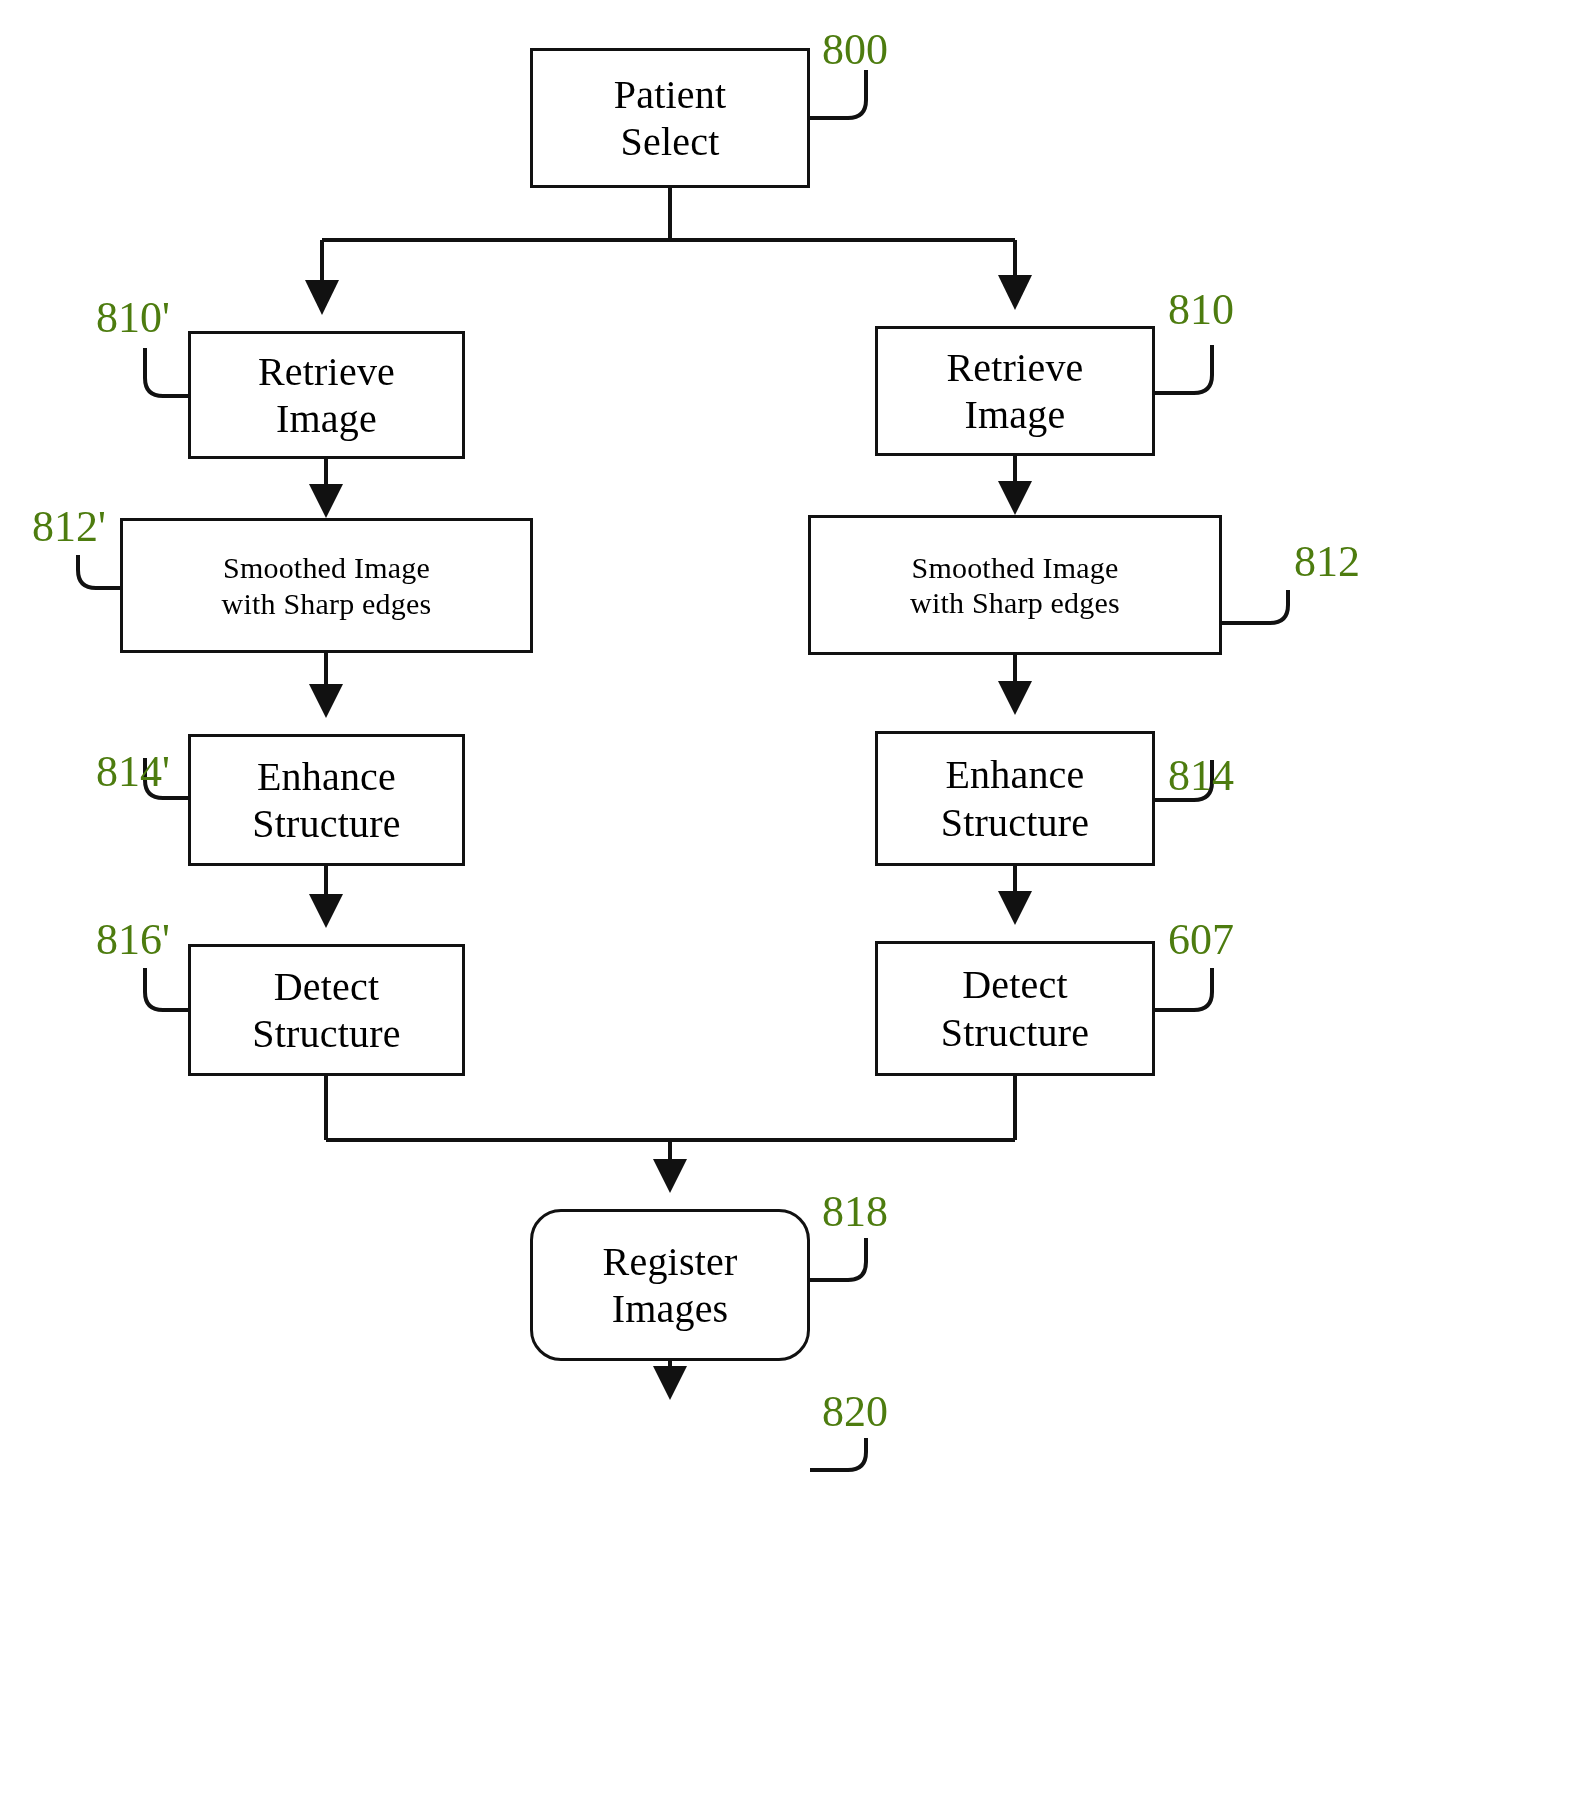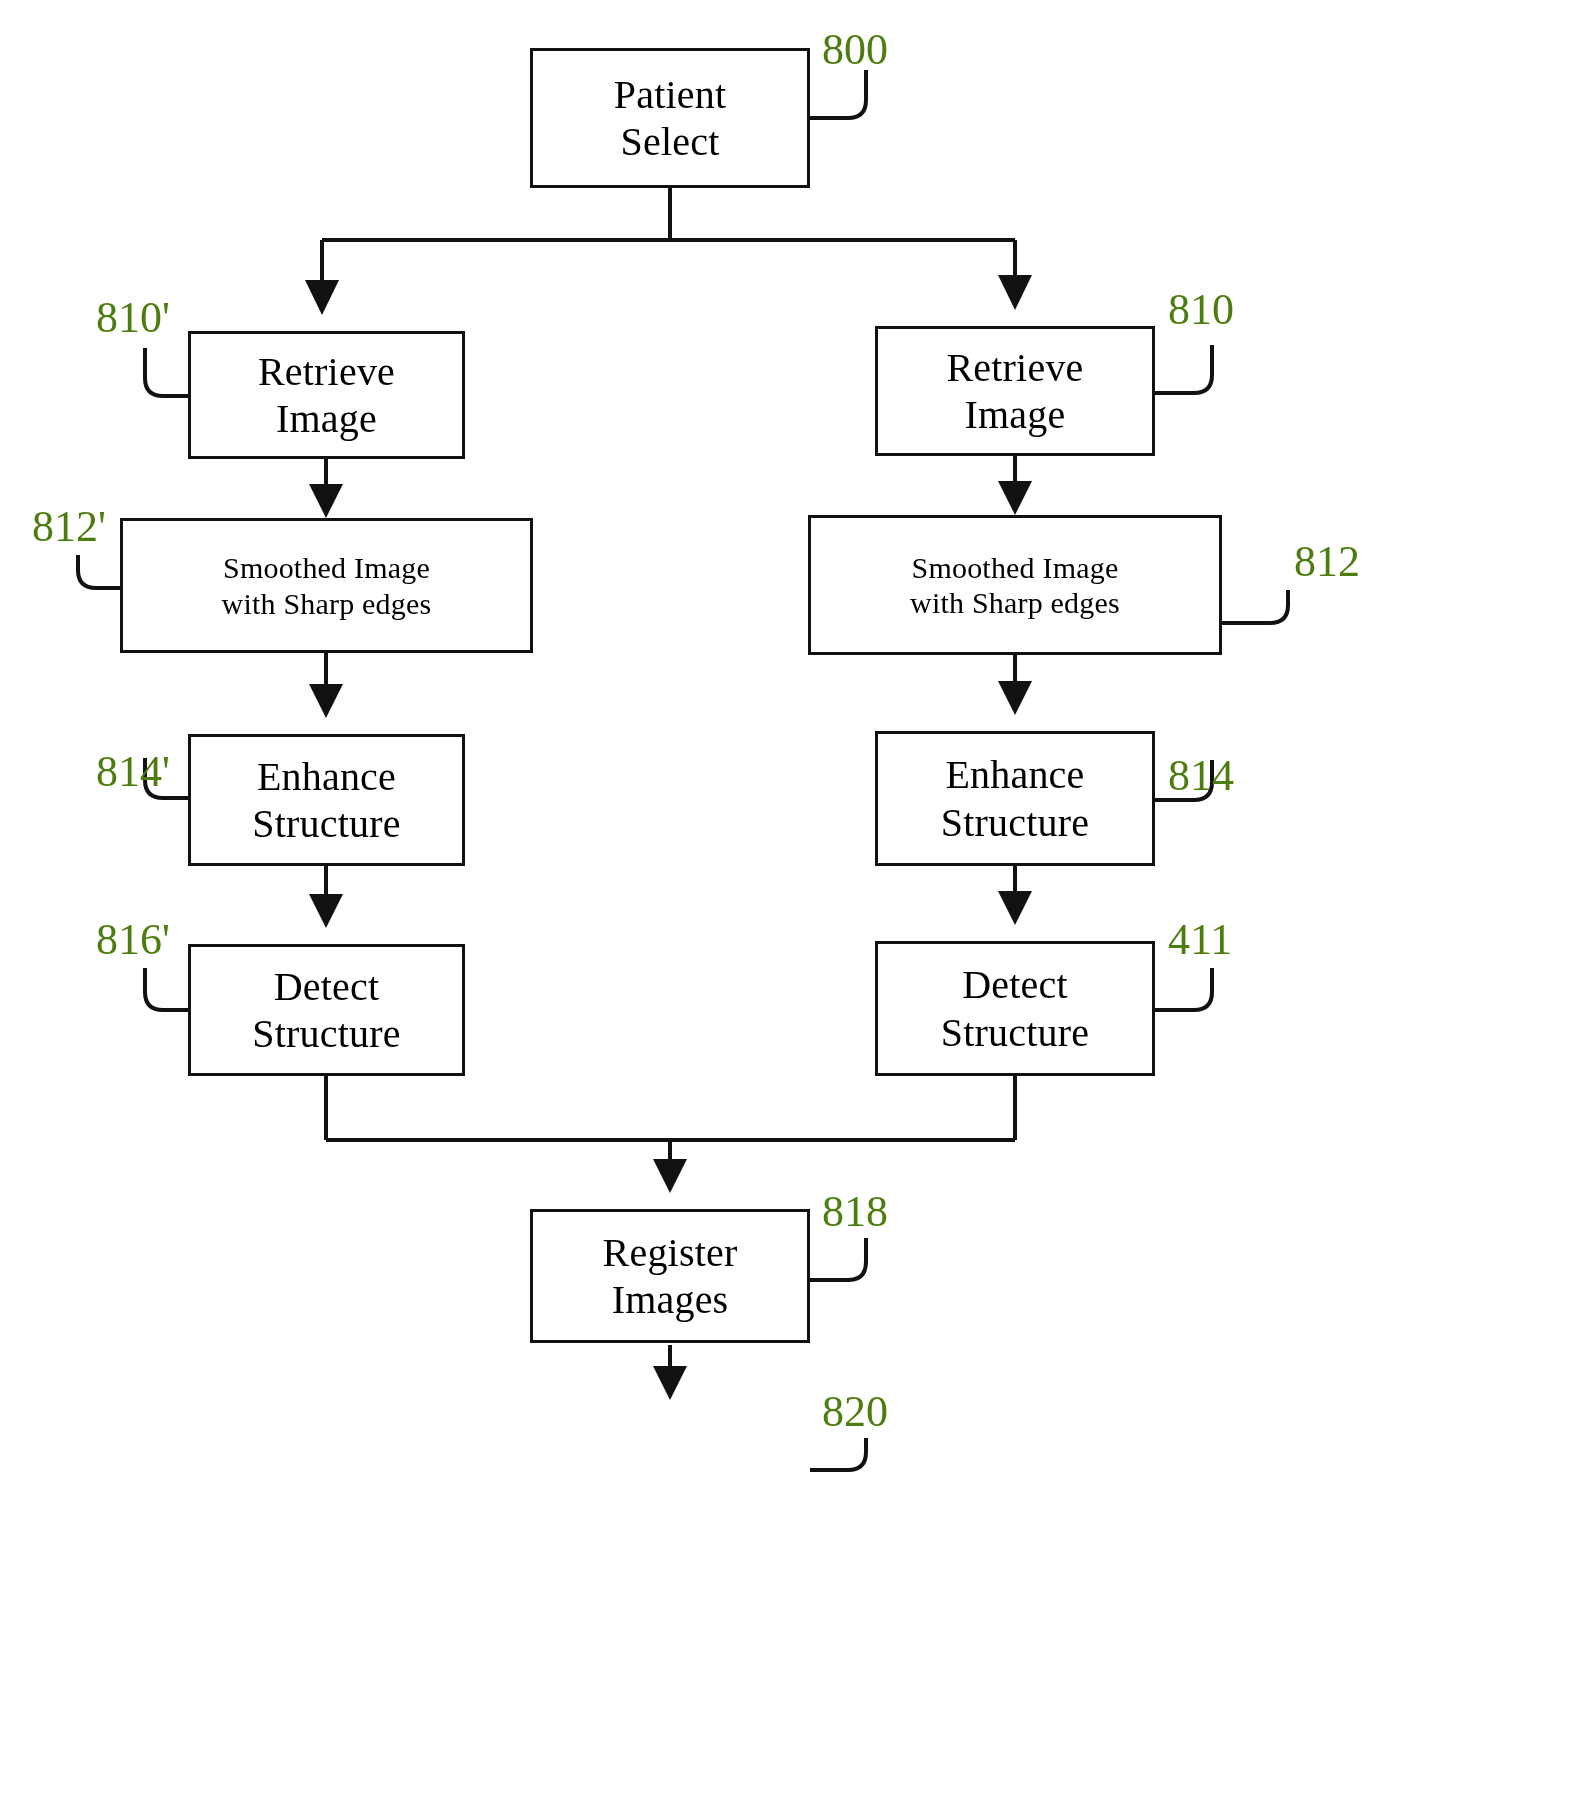--- a/index.html
+++ b/index.html
@@ -165,31 +165,31 @@
   <div class="node fs-lg" style="left:188px; top:928px; width:277px; height:132px;">
     <span class="ln">Detect</span>
     <span class="ln">Structure</span>
   </div>
 
   <div class="node fs-lg" style="left:875px; top:925px; width:280px; height:135px;">
     <span class="ln">Detect</span>
     <span class="ln">Structure</span>
   </div>
 
-  <div class="node fs-lg" style="left:530px; top:1193px; width:280px; height:134px;">
+  <div class="node fs-lg" style="left:530px; top:1193px; width:280px; height:152px;border-radius:31px;">
     <span class="ln">Register</span>
     <span class="ln">Images</span>
   </div>
 
 
   <div class="ref" style="left:822px;  top:28px;">800</div>
   <div class="ref" style="left:96px;  top:296px;">810'</div>
   <div class="ref" style="left:1168px; top:288px;">810</div>
   <div class="ref" style="left:32px;  top:505px;">812'</div>
   <div class="ref" style="left:1277px; top:540px;margin-left:17px;">812</div>
   <div class="ref" style="left:96px;  top:740px;margin-top:10px;">814'</div>
   <div class="ref" style="left:1168px; top:710px;margin-top:44px;">814</div>
   <div class="ref" style="left:96px;  top:918px;">816'</div>
-  <div class="ref" style="left:1168px; top:918px;">411</div>
+  <div class="ref" style="left:1168px; top:918px;">607</div>
   <div class="ref" style="left:822px;  top:1190px;">818</div>
   <div class="ref" style="left:822px;  top:1390px;">820</div>
 
 </div>
 
 </body></html>

